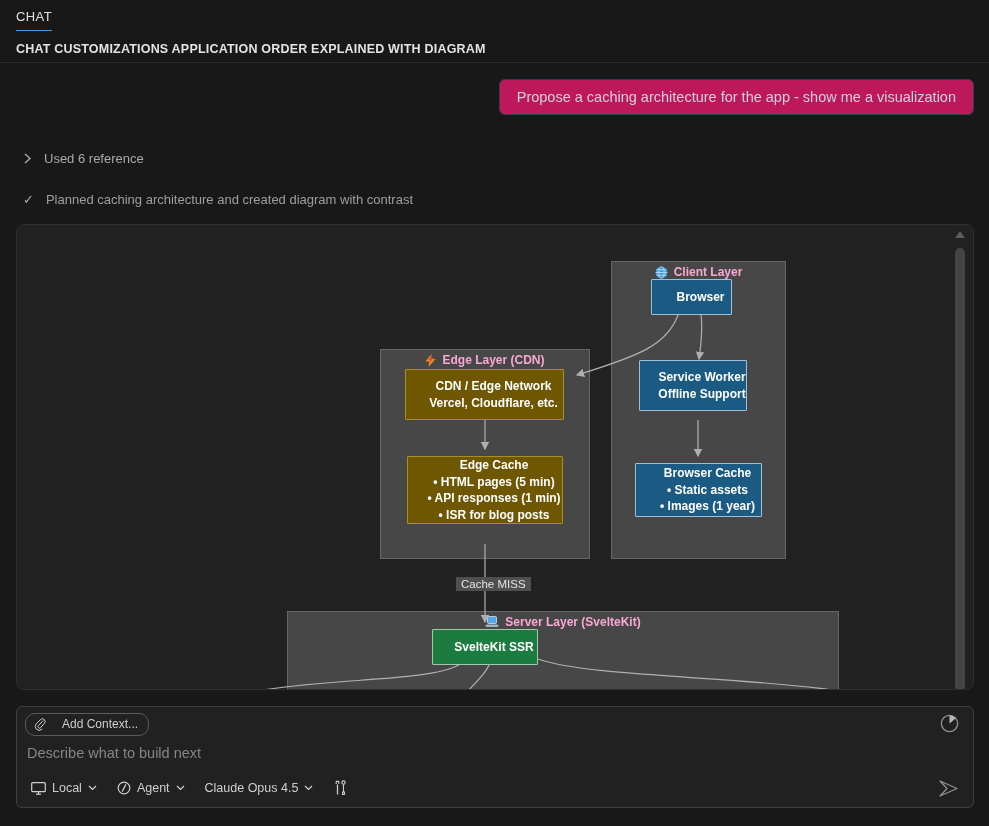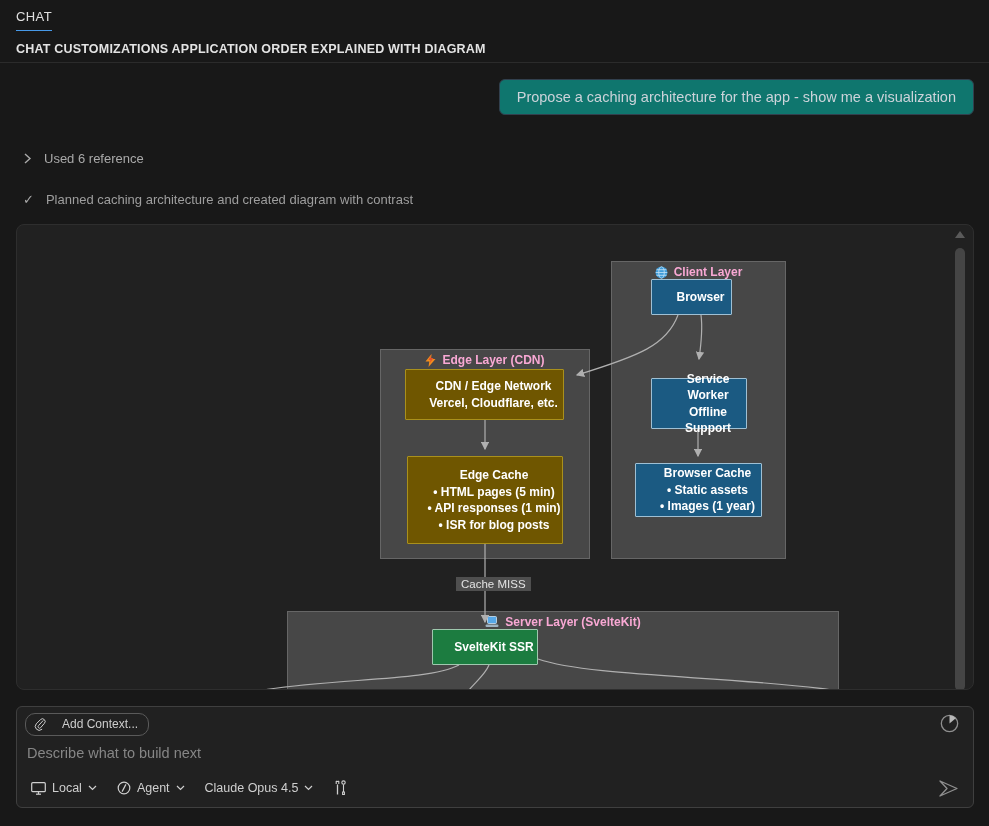--- a/index.html
+++ b/index.html
@@ -6,21 +6,21 @@
   html,body { background:#181818; }
   body { font-family:"Liberation Sans","DejaVu Sans",sans-serif; }
   .screen { position:relative; width:989px; height:826px; background:#181818; overflow:hidden; }
 
   
   .hdr { position:absolute; left:0; top:0; width:989px; height:63px; background:#181818; border-bottom:1px solid #2b2b2b; }
   .hdr-tab { position:absolute; left:16px; top:9px; font-size:13px; color:#e0e0e0; letter-spacing:.4px; padding-bottom:6px; border-bottom:1.5px solid #4799e8; cursor:pointer; }
   .hdr-title { position:absolute; left:16px; top:42px; font-size:12.5px; font-weight:bold; color:#e3e3e3; letter-spacing:.2px; }
 
   
-  .bubble { position:absolute; right:15px; top:79px; background:#0f766e; border:1px solid #32404e; border-radius:6px; padding:9px 17px; font-size:14.5px; color:#ccd3da; }
+  .bubble { position:absolute; right:15px; top:79px; background:#be185d; border:1px solid #32404e; border-radius:6px; padding:9px 17px; font-size:14.5px; color:#ccd3da; }
   .row-ref { position:absolute; left:23px; top:151px; display:flex; align-items:center; gap:12px; color:#a9a9a9; font-size:13px; cursor:pointer; }
   .row-status { position:absolute; left:23px; top:192px; display:flex; align-items:center; gap:12px; color:#9e9e9e; font-size:13px; }
   .check { color:#a9a9a9; font-size:13px; }
 
   
   .diagram { position:absolute; left:16px; top:224px; width:958px; height:466px; background:#212121; border:1px solid #2e2e2e; border-radius:8px; overflow:hidden; }
   .svg-edges { position:absolute; left:0; top:0; width:958px; height:466px; }
   .group { position:absolute; background:#474747; border:1px solid #666; }
   .group-label { position:absolute; top:3px; left:0; right:0; display:flex; justify-content:center; align-items:center; gap:6px; font-size:12px; font-weight:bold; color:#f9a8d4; }
   .node { position:absolute; display:flex; flex-direction:column; justify-content:center; align-items:center; font-size:12px; font-weight:bold; line-height:16.5px; text-align:center; border-radius:1px;padding-left:18px; }
@@ -119,28 +119,28 @@
 
     <div class="node blue" style="left:634px; top:54px; width:81px; height:36px;">
       <div>Browser</div>
     </div>
 
     <div class="node gold" style="left:388px; top:144px; width:159px; height:51px;">
       <div>CDN / Edge Network</div>
       <div>Vercel, Cloudflare, etc.</div>
     </div>
 
-    <div class="node gold" style="left:390px; top:231px; width:156px; height:88px;">
+    <div class="node gold" style="left:390px; top:231px; width:156px; height:68px;">
       <div>Edge Cache</div>
       <div>• HTML pages (5 min)</div>
       <div>• API responses (1 min)</div>
       <div>• ISR for blog posts</div>
     </div>
 
-    <div class="node blue" style="left:622px; top:153px; width:96px; height:51px;margin-left:12px;">
+    <div class="node blue" style="left:622px; top:135px; width:108px; height:51px;">
       <div>Service Worker</div>
       <div>Offline Support</div>
     </div>
 
     <div class="node blue" style="left:618px; top:238px; width:127px; height:54px;">
       <div>Browser Cache</div>
       <div>• Static assets</div>
       <div>• Images (1 year)</div>
     </div>
 

